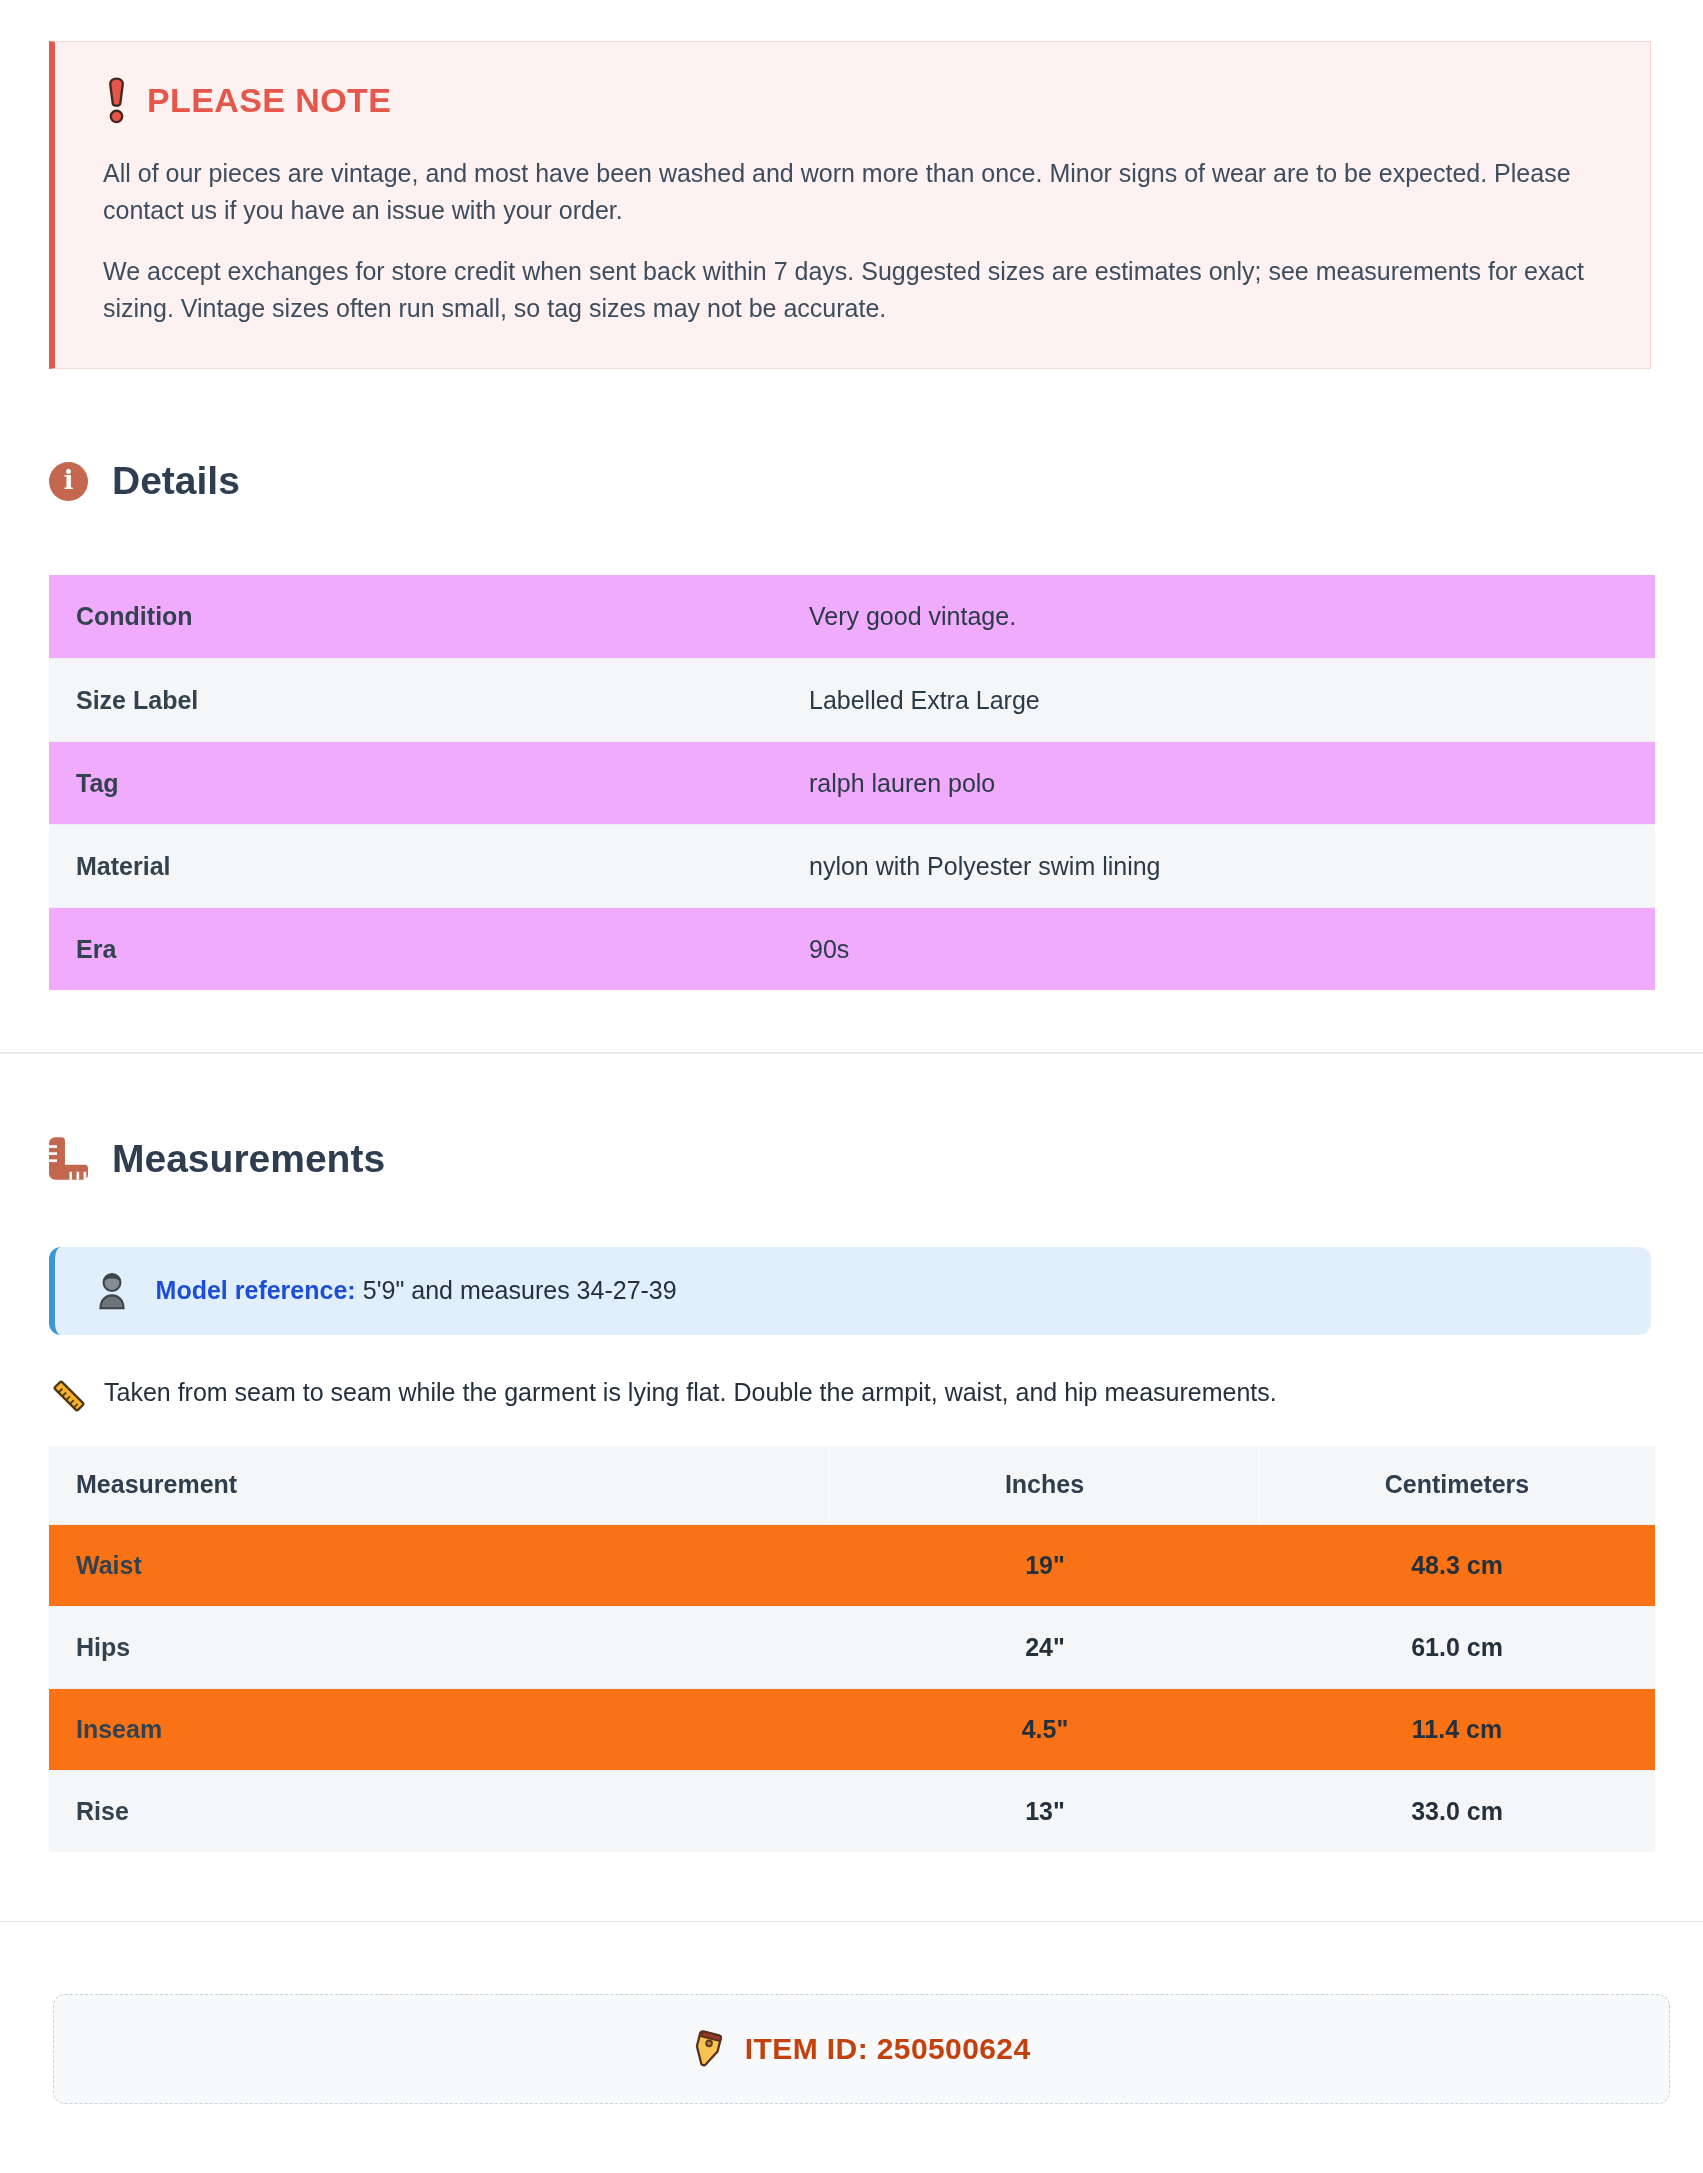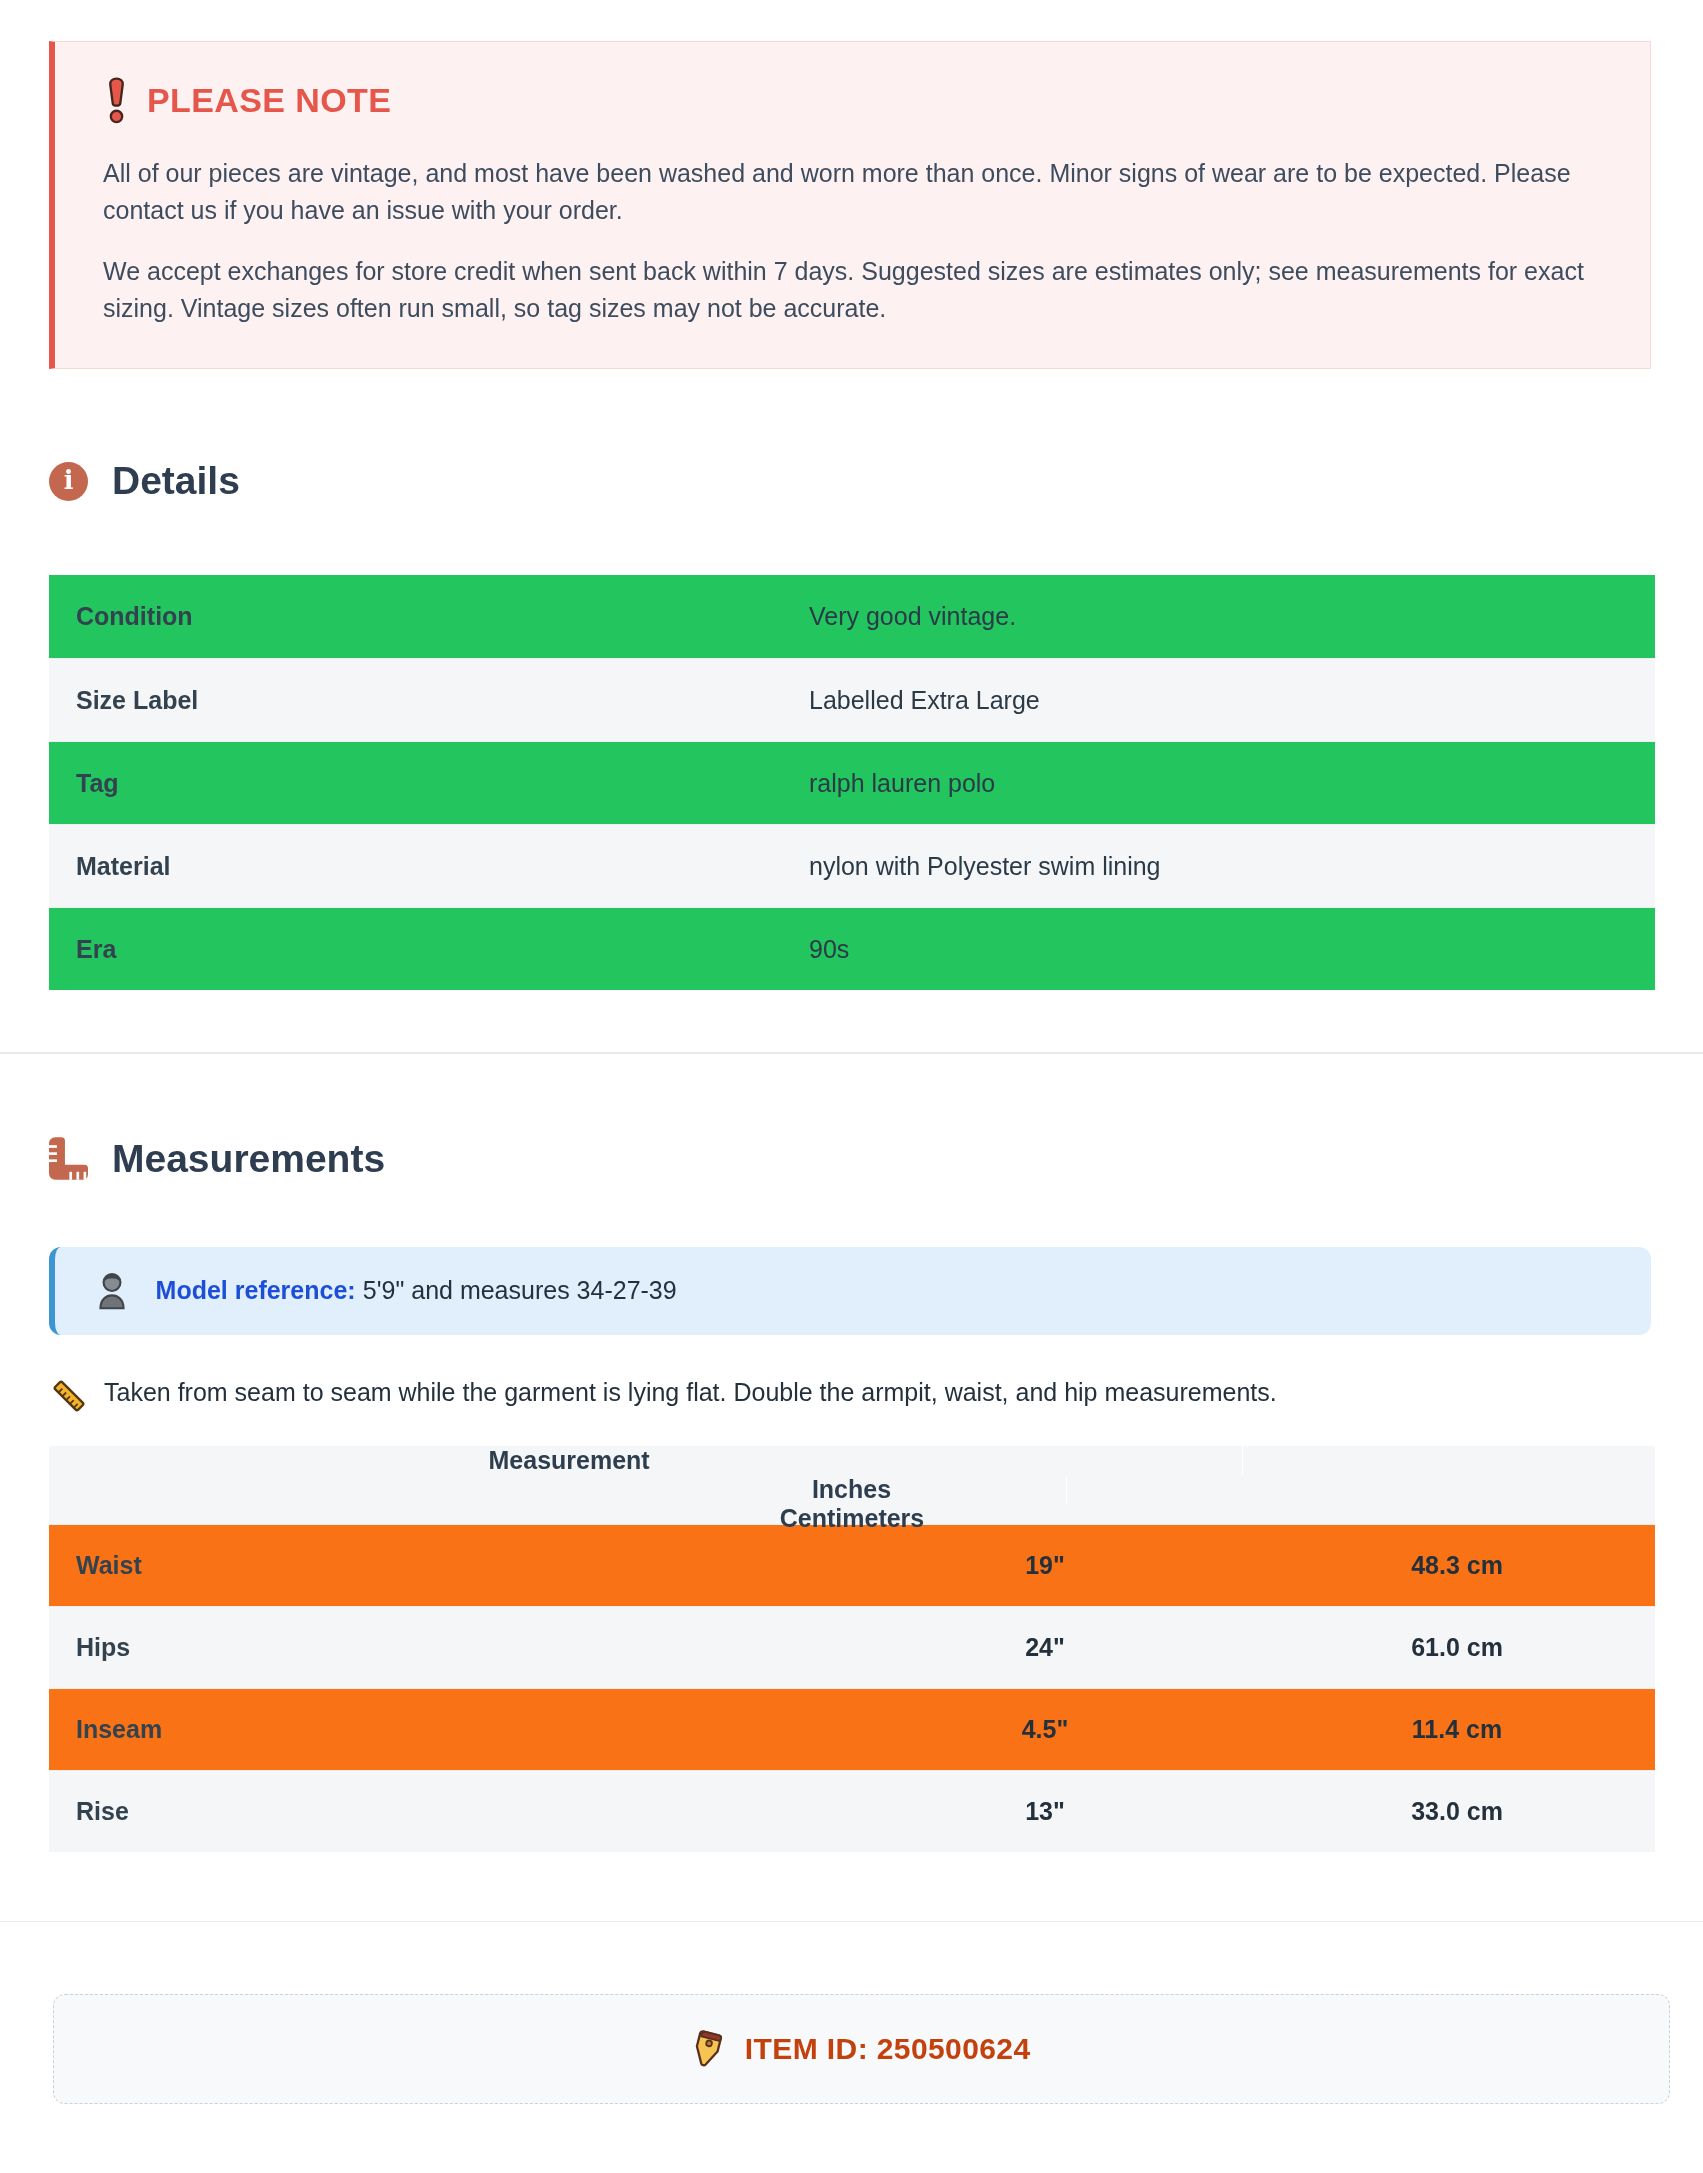--- a/index.html
+++ b/index.html
@@ -32,21 +32,21 @@
   .circle-icon {
     width:39px; height:39px; border-radius:50%;
     background:#c3684f; color:#ffffff;
     display:flex; align-items:center; justify-content:center;
     font-family:"DejaVu Serif","Liberation Serif",serif;
     font-size:25.6px; font-weight:700; line-height:1;
   }
 
   
   .kv-table { margin:72px 49px 0 49px; }
-  .kv-row { display:flex; align-items:center; height:83px; background:#22c55e; }
+  .kv-row { display:flex; align-items:center; height:83px; background:#f0abfc; }
   .kv-row:nth-child(even) { background:#f5f6f7; }
   .kv-row + .kv-row { border-top:1.7px solid #eceef0; }
   .kv-label { width:760px; padding-left:27px; font-size:25px; font-weight:600; color:#33424f; }
   .kv-value { flex:1; font-size:25px; color:#2b3a47; }
 
   .divider { margin-top:62px; height:1.7px; background:#e7e9eb; width:1704px; }
   .divider2 { margin-top:69px; height:1.7px; background:#e7e9eb; width:1704px; }
 
   
   .model-box {
@@ -61,21 +61,21 @@
   .model-label { font-size:25px; font-weight:700; color:#1d4ed8; }
   .model-value { font-size:25px; color:#24313d; margin-left:3.4px; }
 
   
   .note-line { margin:43px 53px 0 51px; display:flex; align-items:flex-start; gap:17px; }
   .note-text { font-size:25px; color:#24313d; }
 
   
   .m-table { margin:32px 49px 0 49px; }
   .m-row { display:flex; align-items:center; height:82px; }
-  .m-row.header { height:78px; background:#f4f6f8;flex-direction:column; }
+  .m-row.header { height:78px; background:#f4f6f8; }
   .m-row.header .m-cell { font-weight:600; color:#2f3e4e; }
   .m-row.header .m-cell:not(:last-child) { border-right:1.7px solid #ffffff; }
   .m-cell { font-size:25px; height:100%; display:flex; align-items:center; }
   .m-c1 { width:781px; padding-left:27px; font-weight:600; color:#33424f; }
   .m-c2 { width:430px; justify-content:center; }
   .m-c3 { width:394px; justify-content:center; }
   .m-row:not(.header) .m-c2, .m-row:not(.header) .m-c3 { font-weight:600; color:#24313d; }
   .m-row:not(.header) { background:#f97316; }
   .m-row:nth-child(odd):not(.header) { background:#f5f6f7; }
   .m-row + .m-row { border-top:1.7px solid #eceef0; }

